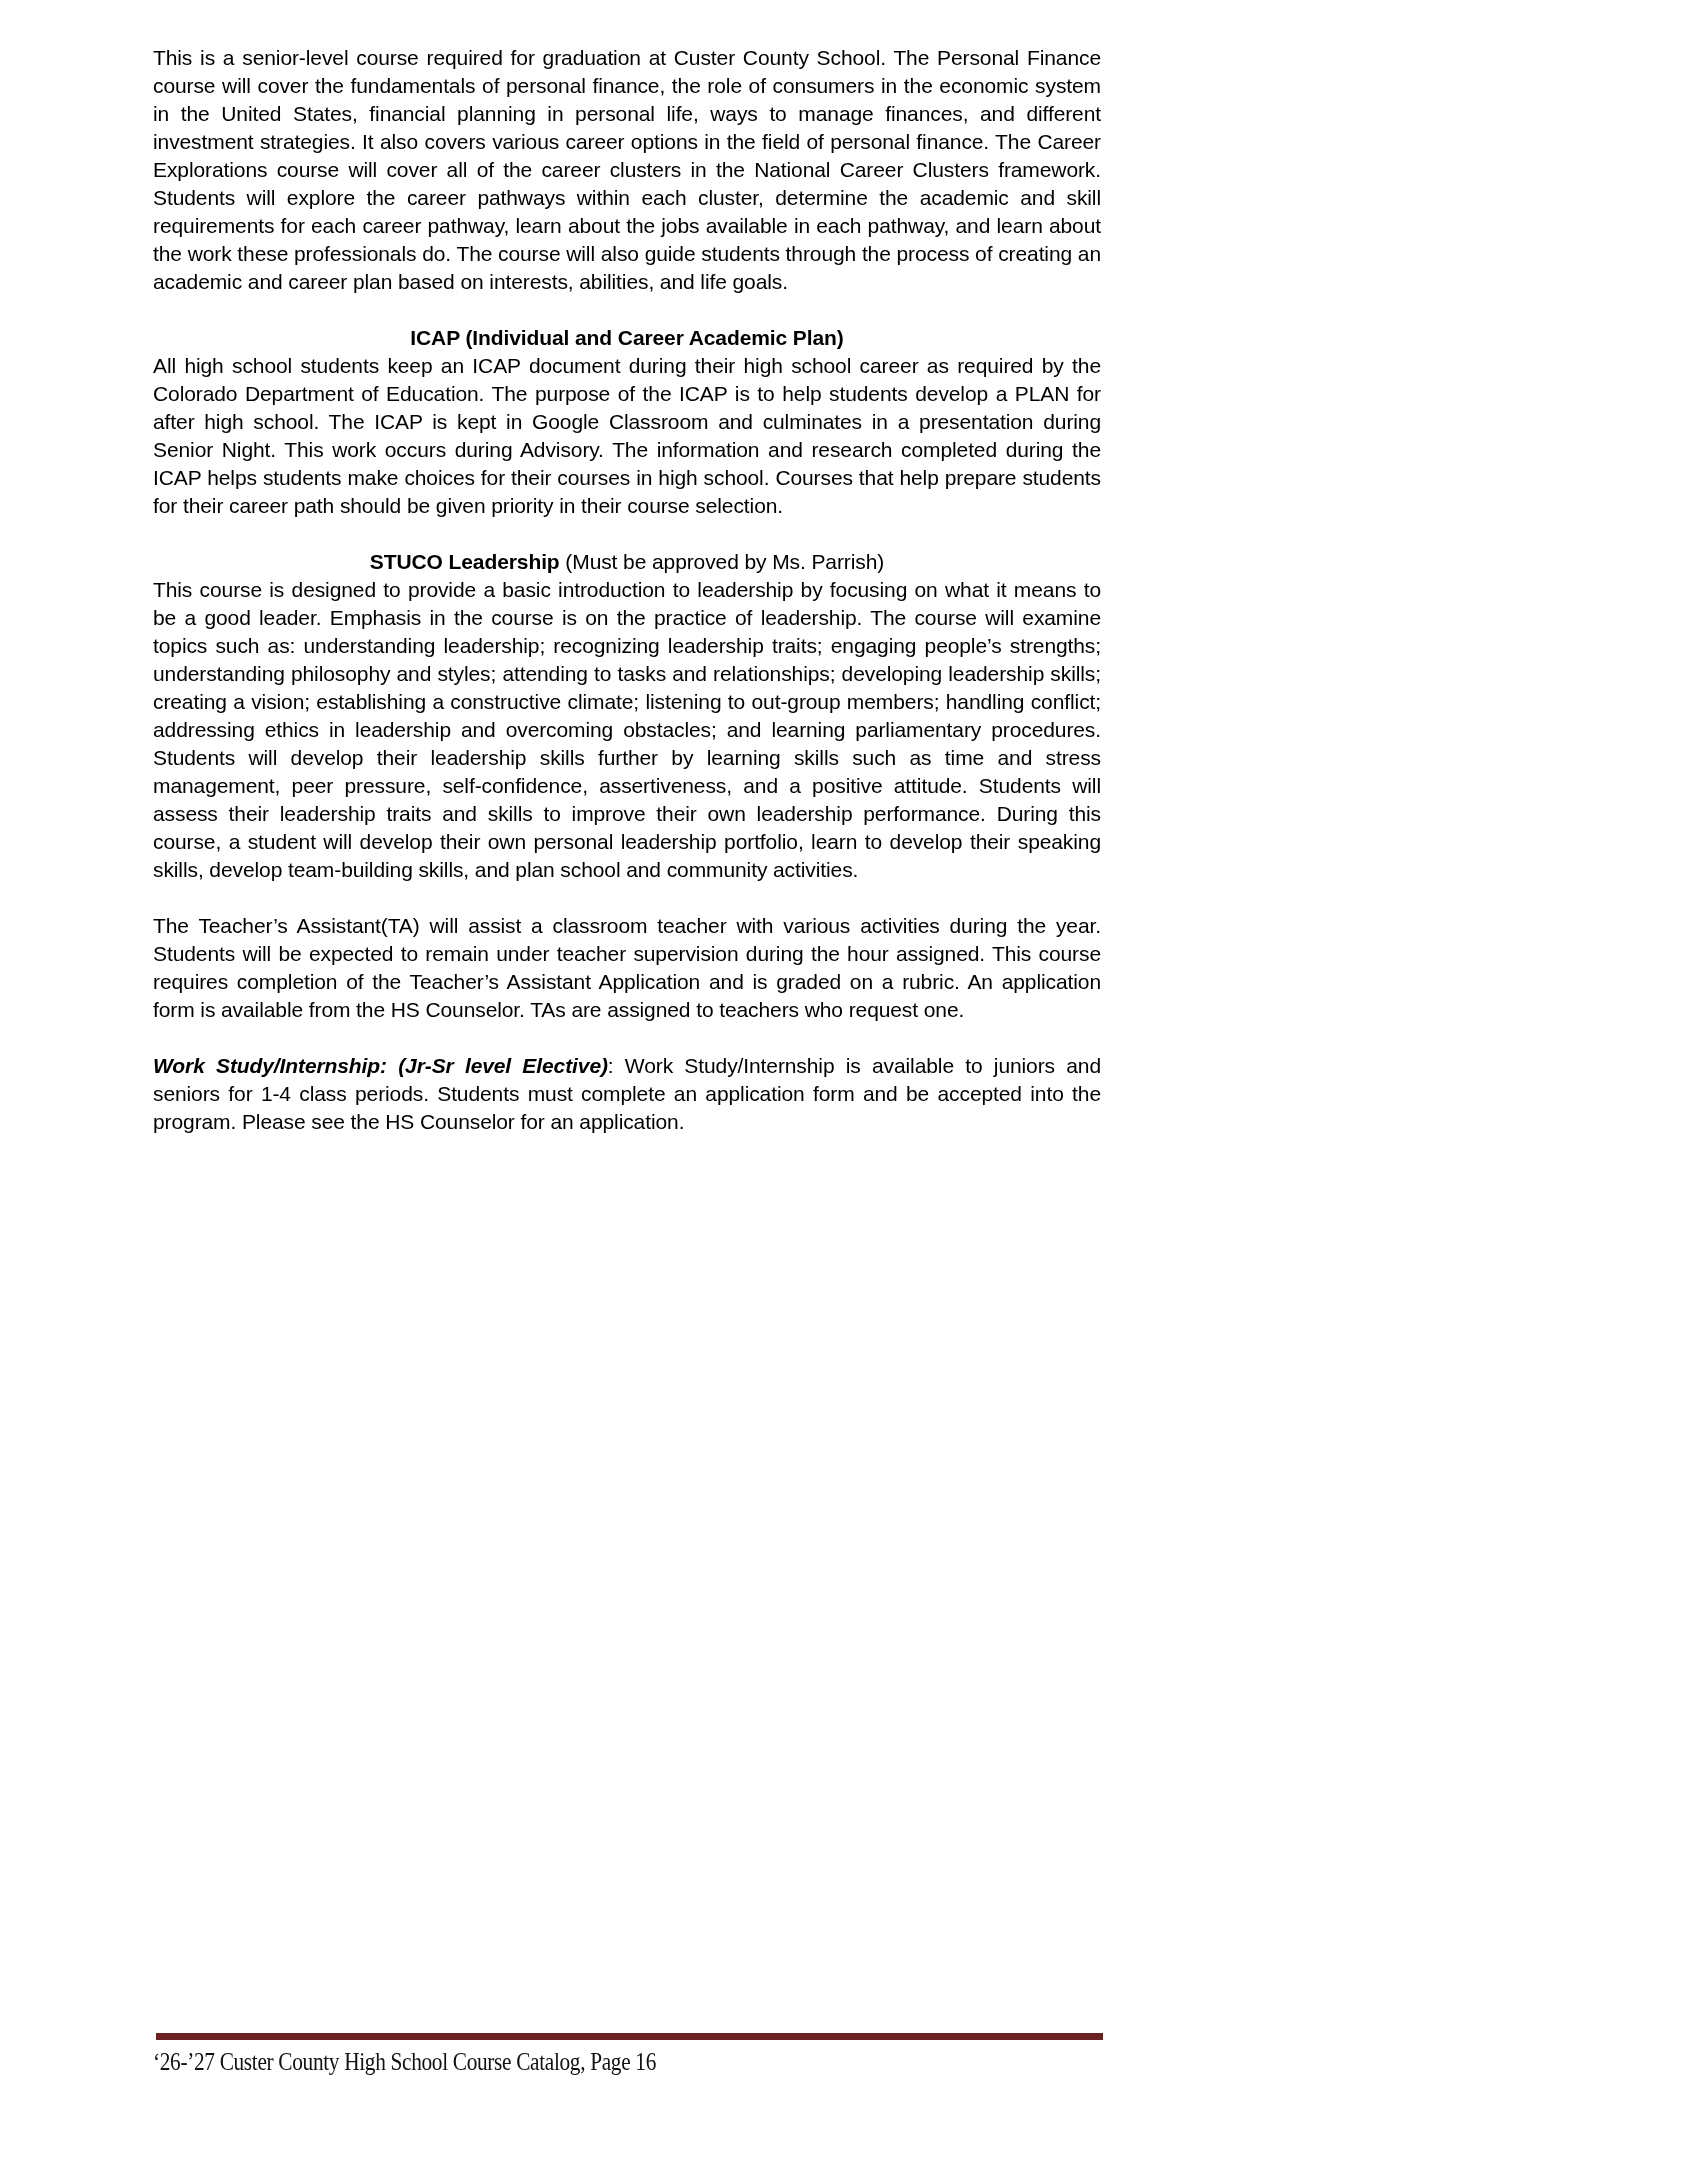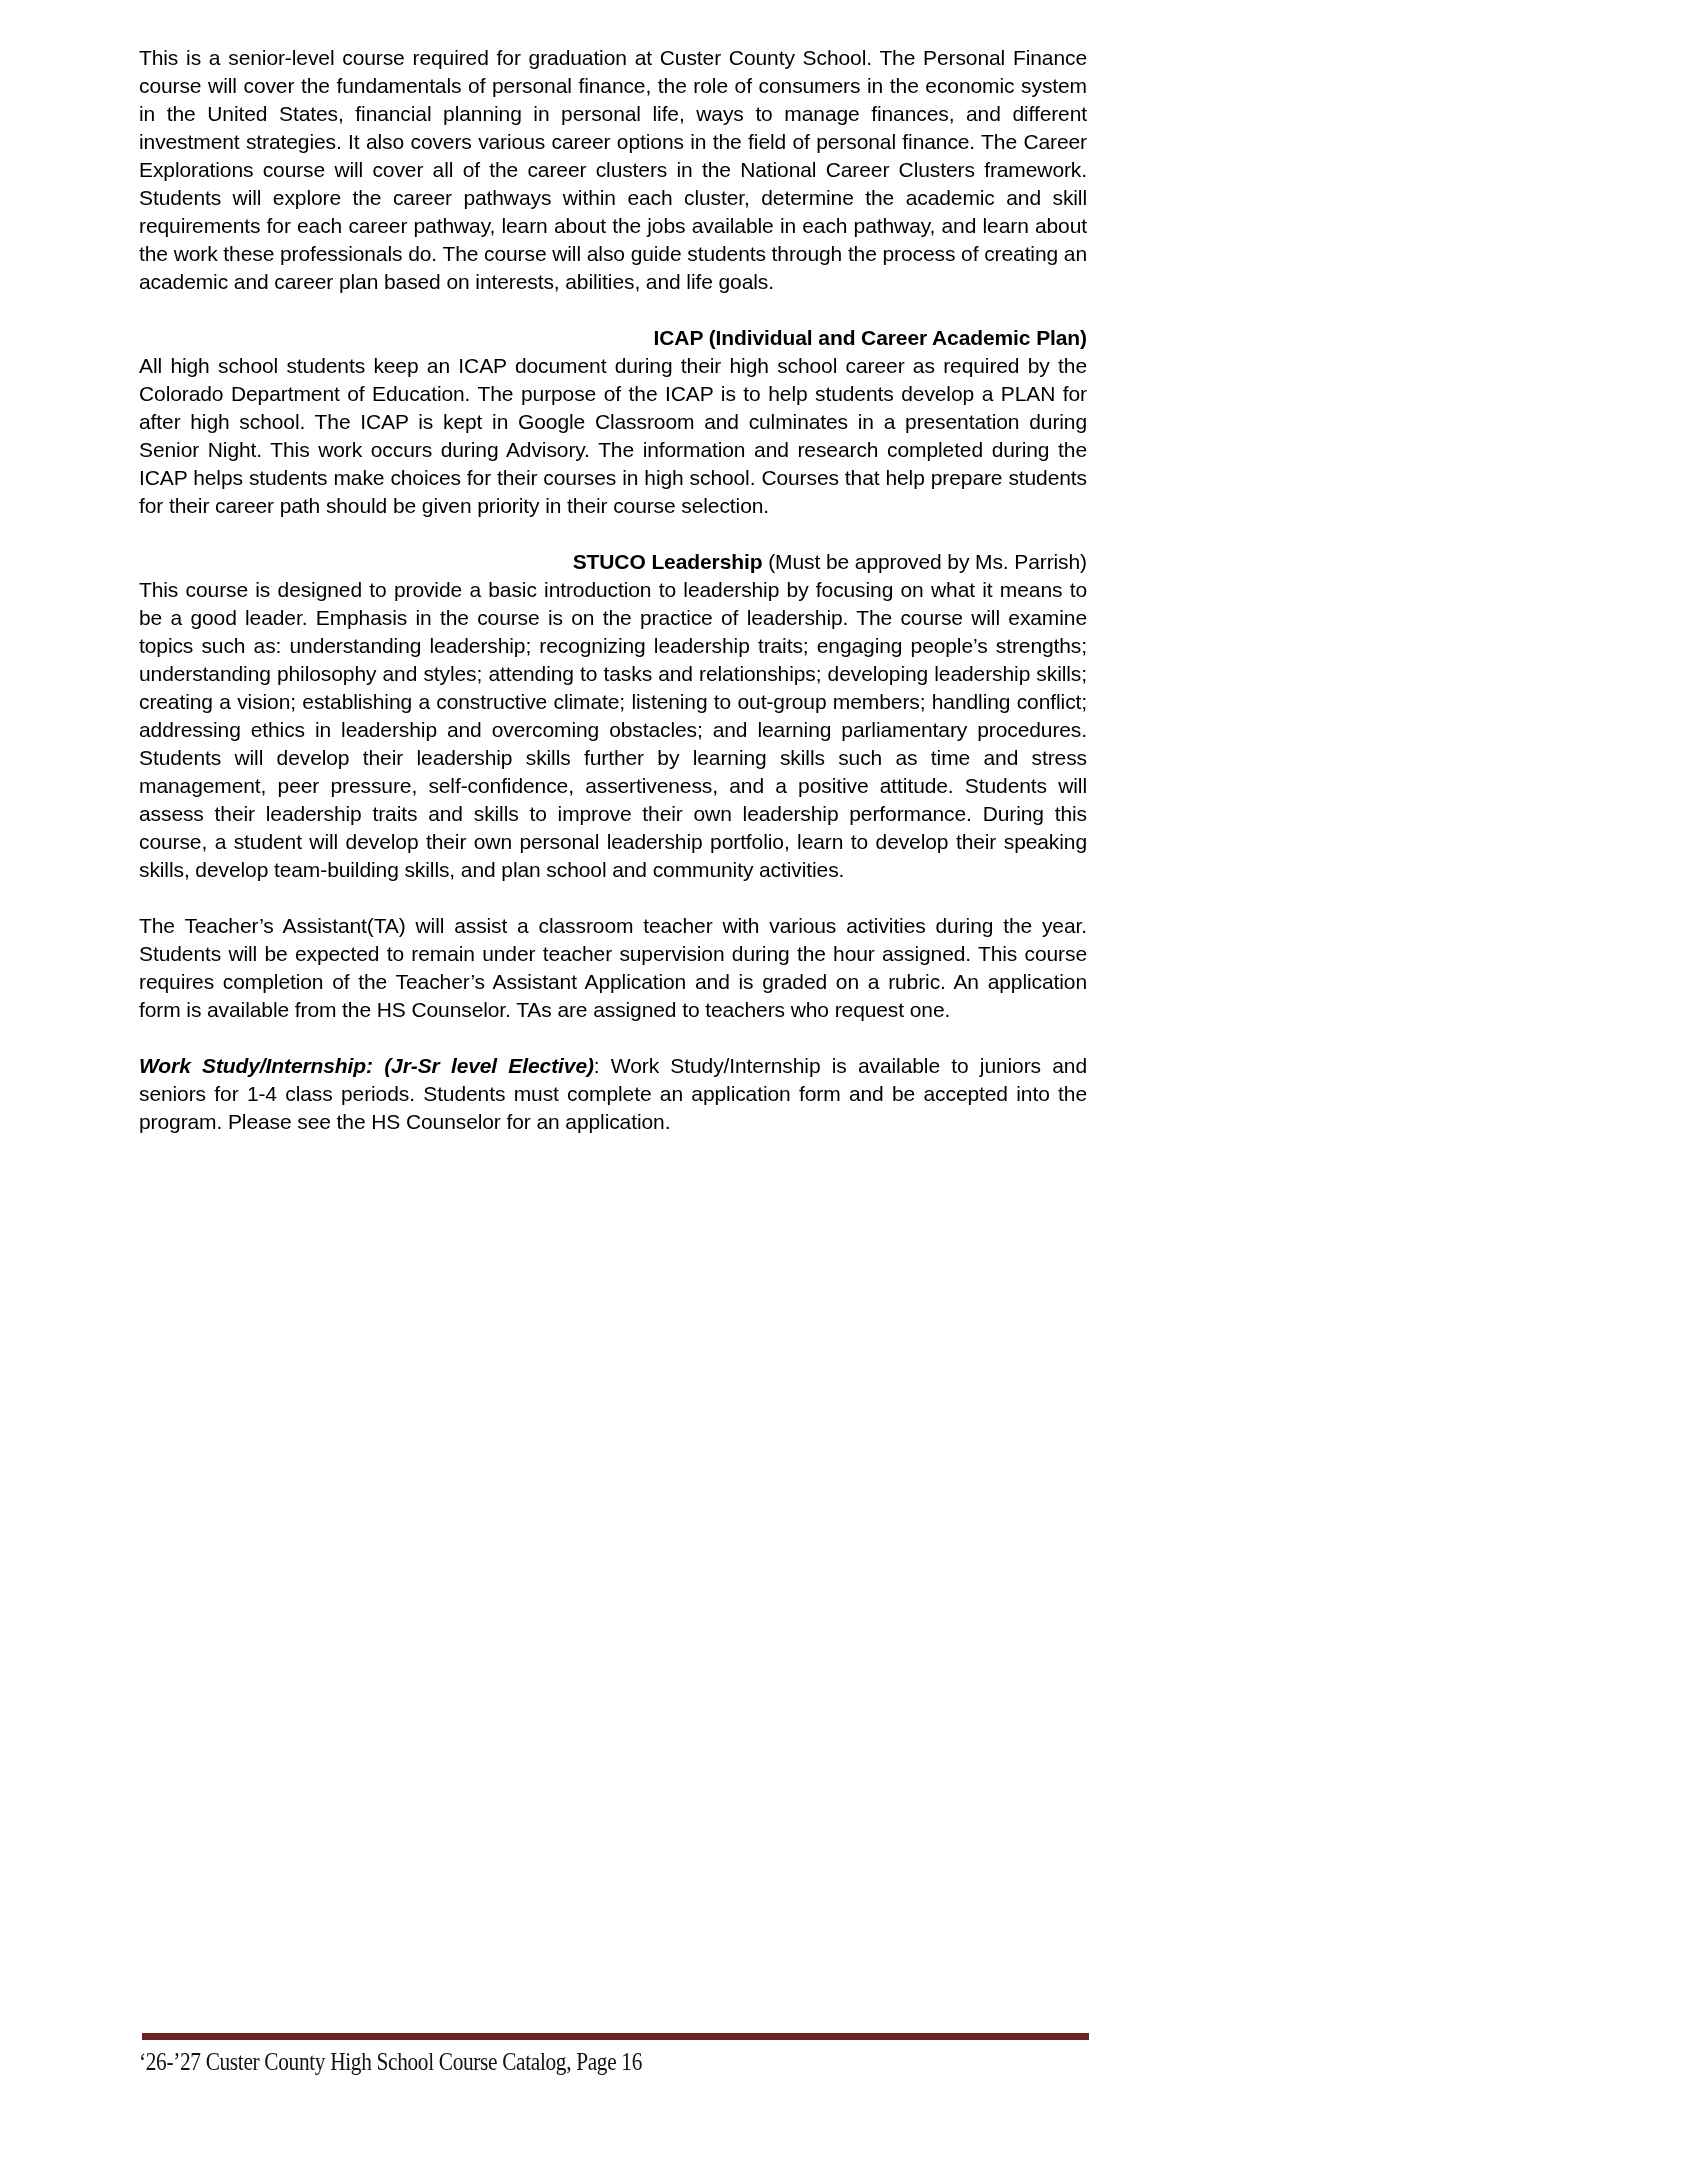--- a/index.html
+++ b/index.html
@@ -13,21 +13,21 @@
     height: 2178px;
     position: relative;
     font-family: "Liberation Sans", "DejaVu Sans", sans-serif;
     color: #000000;
     -webkit-font-smoothing: antialiased;
   }
 
   
   .page {
     position: absolute;
-    left: 0;
+    left: 14px;
     top: 0;
     width: 1198px;
     height: 2178px;
     background: #ffffff;
     box-sizing: border-box;
   }
 
   .content {
     position: absolute;
     left: 139px;
@@ -45,21 +45,21 @@
     letter-spacing: -0.1px;
     transform-origin: left top;
     word-spacing: 0px;
   }
   .gap-med   { height: 28px; }
 
   .heading {
     font-size: 21px;
     line-height: 28px;
     font-weight: bold;
-    text-align: right;
+    text-align: center;
     letter-spacing: -0.1px;
     margin: 0;
   }
   .heading .normal {
     font-weight: normal;
   }
 
   .inline-head {
     font-weight: bold;
     font-style: italic;

